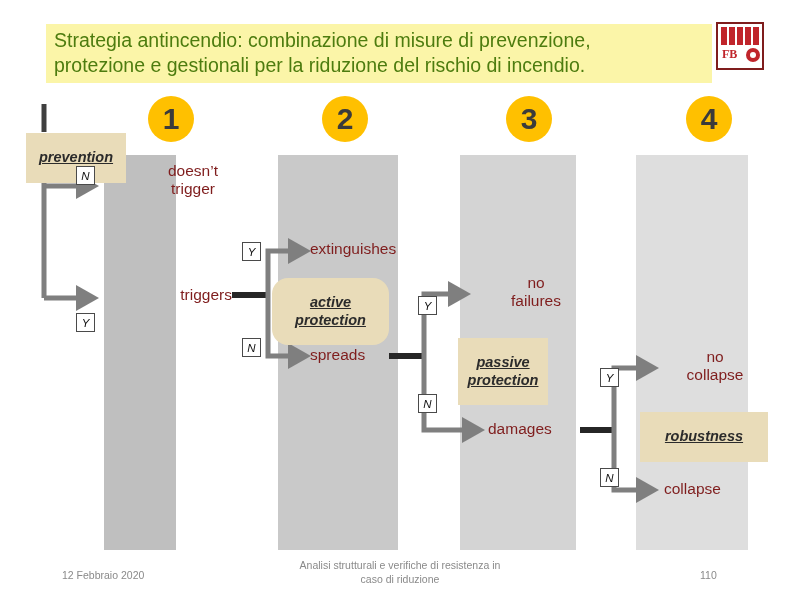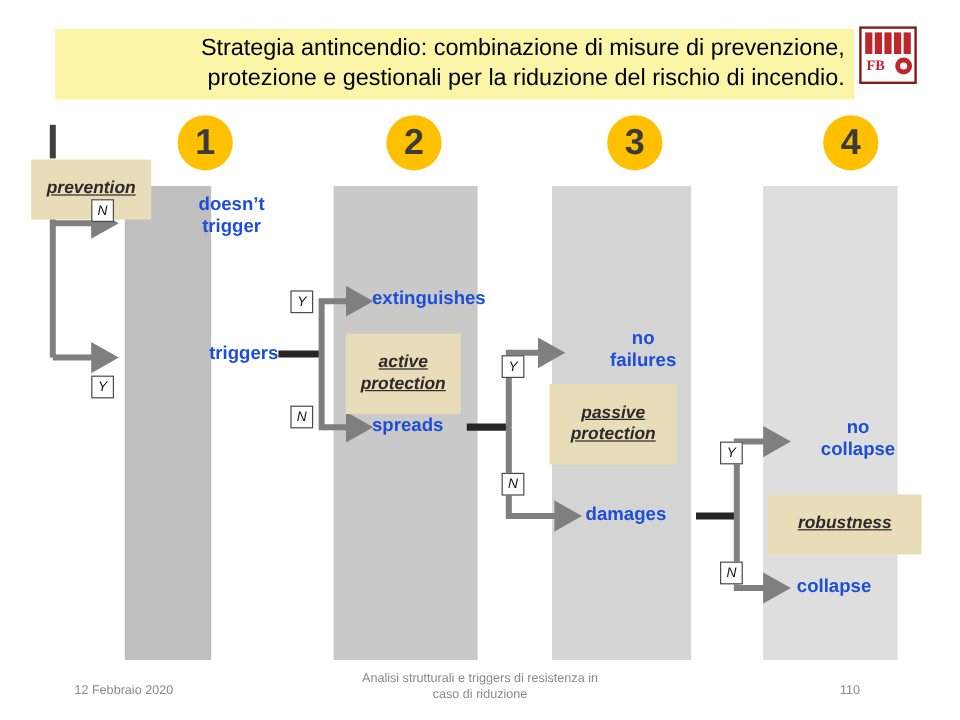--- a/index.html
+++ b/index.html
@@ -25,23 +25,23 @@
     position: absolute;
     left: 46px;
     top: 24px;
     width: 666px;
     background: #fbf5a8;
     padding: 4px 8px 6px 8px;
     box-sizing: border-box;
   }
   .title-band .line {
     font-size: 19.5px;
-    color: #000000;
+    color: #4d7c0f;
     line-height: 1.26;
-    text-align: right;
+    text-align: left;
     white-space: nowrap;
   }
 
   .logo {
     position: absolute;
     left: 716px;
     top: 22px;
     width: 48px;
     height: 48px;
     border: 2px solid #7f1d1d;
@@ -122,22 +122,22 @@
   }
   .badge-1 { left: 148px; top: 96px; }
   .badge-2 { left: 322px; top: 96px; }
   .badge-3 { left: 506px; top: 96px; }
   .badge-4 { left: 686px; top: 96px; }
 
   
   .node {
     position: absolute;
     font-size: 15.5px;
-    font-weight: bold;
-    color: #1d4ed8;
+    font-weight: normal;
+    color: #7f1d1d;
     line-height: 1.15;
   }
   .node.right { text-align: right; }
   .node.center { text-align: center; }
 
   
   .measure {
     position: absolute;
     background: #e9dcb9;
     font-size: 14.5px;
@@ -256,26 +256,26 @@
 
     <line x1="580" y1="430" x2="614" y2="430" stroke="#262626" stroke-width="6"></line>
 
     <path d="M614,430 L614,368 L644,368" stroke="#7f7f7f" stroke-width="5" fill="none" marker-end="url(#arrow)"></path>
 
     <path d="M614,430 L614,490 L644,490" stroke="#7f7f7f" stroke-width="5" fill="none" marker-end="url(#arrow)"></path>
   </svg>
 
   <div class="measure" style="left:26px; top:133px; width:100px;">prevention</div>
 
-  <div class="measure" style="left:288px; top:278px; width:96px;">
+  <div class="measure" style="left:272px; top:278px; width:117px;border-radius:16px;">
     <span>active</span><br>
     <span>protection</span>
   </div>
 
-  <div class="measure" style="left:458px; top:320px; width:106px;">
+  <div class="measure" style="left:458px; top:338px; width:90px;">
     <span>passive</span><br>
     <span>protection</span>
   </div>
 
   <div class="measure" style="left:640px; top:412px; width:128px;">robustness</div>
 
   <div class="node center" style="left:148px; top:162px; width:90px;">
     <span>doesn’t</span><br>
     <span>trigger</span>
   </div>
@@ -307,18 +307,18 @@
   <div class="tag" style="left:242px; top:338px;">N</div>
 
   <div class="tag" style="left:418px; top:296px;">Y</div>
   <div class="tag" style="left:418px; top:394px;">N</div>
 
   <div class="tag" style="left:600px; top:368px;">Y</div>
   <div class="tag" style="left:600px; top:468px;">N</div>
 
   <div class="footer footer-date">12 Febbraio 2020</div>
   <div class="footer footer-center">
-    <span>Analisi strutturali e triggers di resistenza in</span><br>
+    <span>Analisi strutturali e verifiche di resistenza in</span><br>
     <span>caso di riduzione</span>
   </div>
   <div class="footer footer-page">110</div>
 
 </div>
 
 </body></html>

